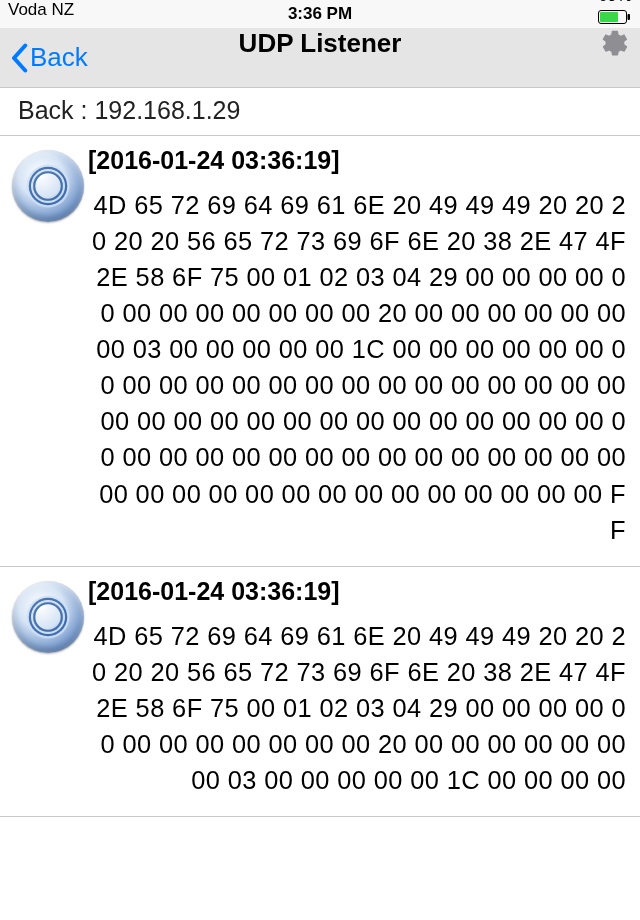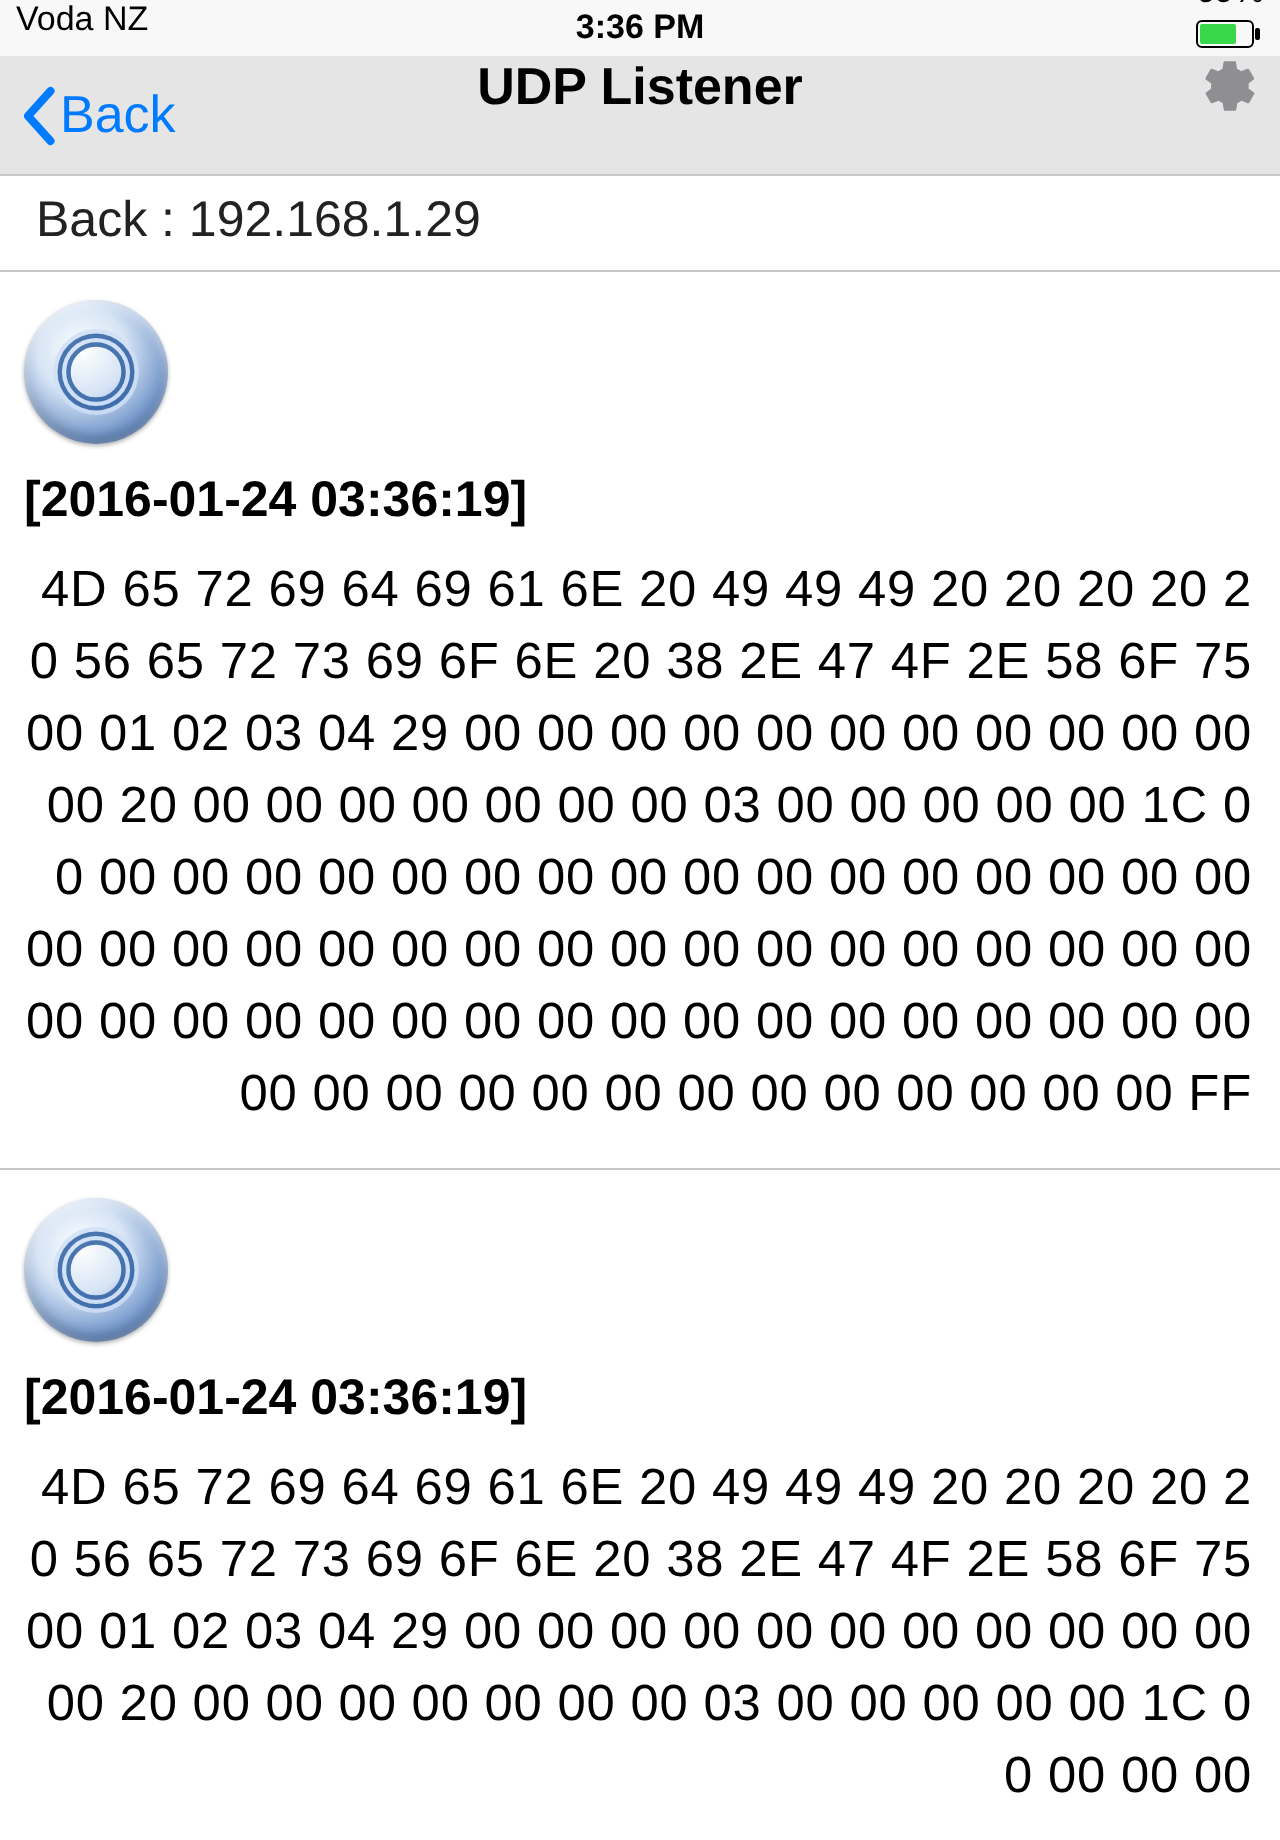--- a/index.html
+++ b/index.html
@@ -62,22 +62,21 @@
       color: #222;
       border-bottom: 1px solid #c8c8c8;
       background: #fff;
       font-weight: 400;
     }
     .list { background: #fff; }
     .row {
       display: flex;
       padding: 10px 14px 18px 12px;
       border-bottom: 1px solid #c8c8c8;
-      gap: 14px;
-      flex-direction: column;
+      gap: 4px;
     }
     .row-icon {
       width: 72px;
       height: 72px;
       flex-shrink: 0;
       border-radius: 50%;
       background: radial-gradient(circle at 40% 35%, #ffffff 0%, #d6e4f5 35%, #6f94c9 70%, #3c5f91 100%);
       display: flex;
       align-items: center;
       justify-content: center;

